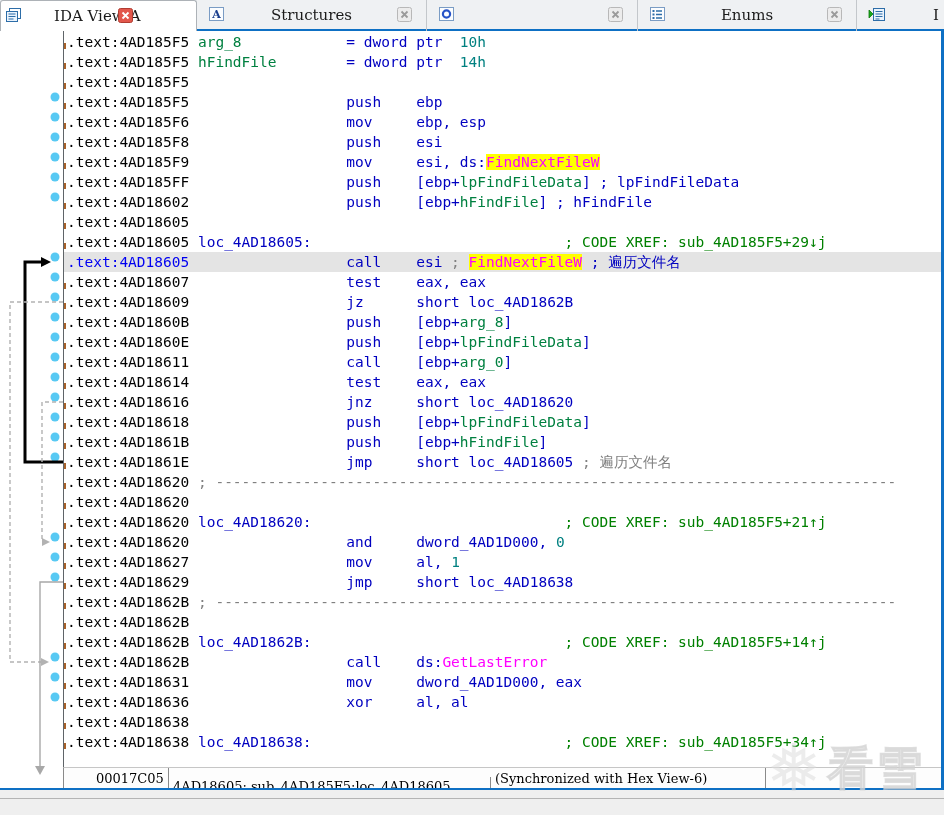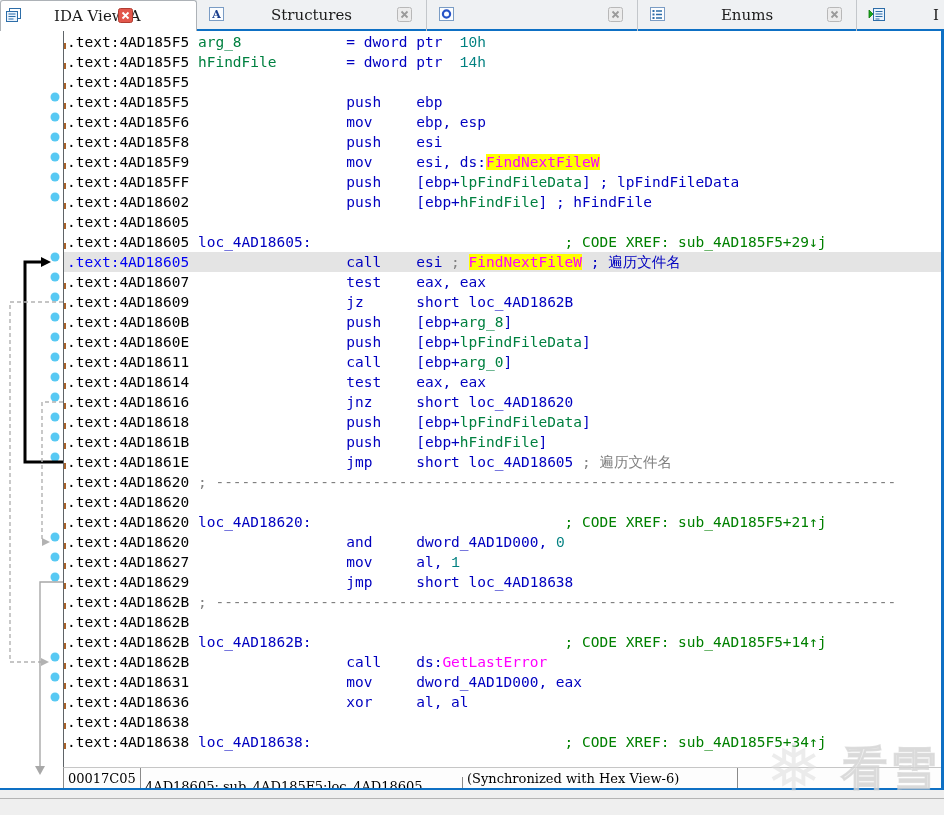--- a/index.html
+++ b/index.html
@@ -38,45 +38,45 @@
   .listing{position:absolute;left:64px;top:32px;width:877px;font-size:14.5px;line-height:20px;
            white-space:pre;color:#000;}
   .row{height:20px;padding-left:3px;}
   .row.hl{background:var(--highlight_row_bg);}
   .s-a{color:var(--addr);}
   .s-ab{color:var(--addr_current);}
   .s-n{color:var(--code);}
   .s-c{color:var(--code);text-align:right;}
   .s-g{color:var(--name_green);text-align:right;}
   .s-x{color:var(--xref_green);}
-  .s-t{color:var(--number_teal);font-family:Liberation Mono, monospace;}
+  .s-t{color:var(--number_teal);}
   .s-m{color:var(--import_magenta);}
   .s-hm{color:var(--import_magenta);background:var(--ident_highlight_bg);}
   .s-gr{color:var(--comment_gray);}
 
   
   .gutter-svg{position:absolute;left:0;top:0;width:64px;height:815px;pointer-events:none;}
 
   
   .statusbar{position:absolute;left:63px;top:767px;width:878px;height:21px;background:#fdfdfd;
              border-top:1px solid #c6c6c6;border-left:1px solid #8a8a8a;display:flex;align-items:center;
-             font-family:"DejaVu Serif",serif;font-size:13px;color:var(--status_text);box-sizing:border-box;}
+             font-family:"DejaVu Serif",serif;font-size:13px;color:var(--status_text);box-sizing:border-box;padding-left:28px;}
   .scell{height:100%;display:flex;align-items:center;padding:0 4px;border-right:1px solid #8a8a8a;
          box-sizing:border-box;white-space:nowrap;overflow:hidden;}
   .scell.c0{width:77px;}
   .scell.c1{width:322px;margin-top:17px;}
   .scell.c2{width:275px;}
   .sfill{flex:1;}
 
   
   .watermark{position:absolute;left:766px;top:736px;display:flex;align-items:center;z-index:9;
              pointer-events:none;user-select:none;}
   .wm-flake{font-family:"DejaVu Sans",sans-serif;font-size:66px;line-height:66px;
             color:rgba(220,220,220,0.55);}
-  .wm-text{font-size:46px;font-weight:bold;letter-spacing:3px;margin-left:20px;
+  .wm-text{font-size:46px;font-weight:bold;letter-spacing:3px;margin-left:6px;
            color:rgba(228,228,228,0.65);-webkit-text-stroke:1px rgba(200,200,200,0.5);}
 </style>
 </head>
 <body>
 
 <div class="screen">
 
   <div class="tabbar">
     <div class="accent-top"></div>
     <div class="tabs">

